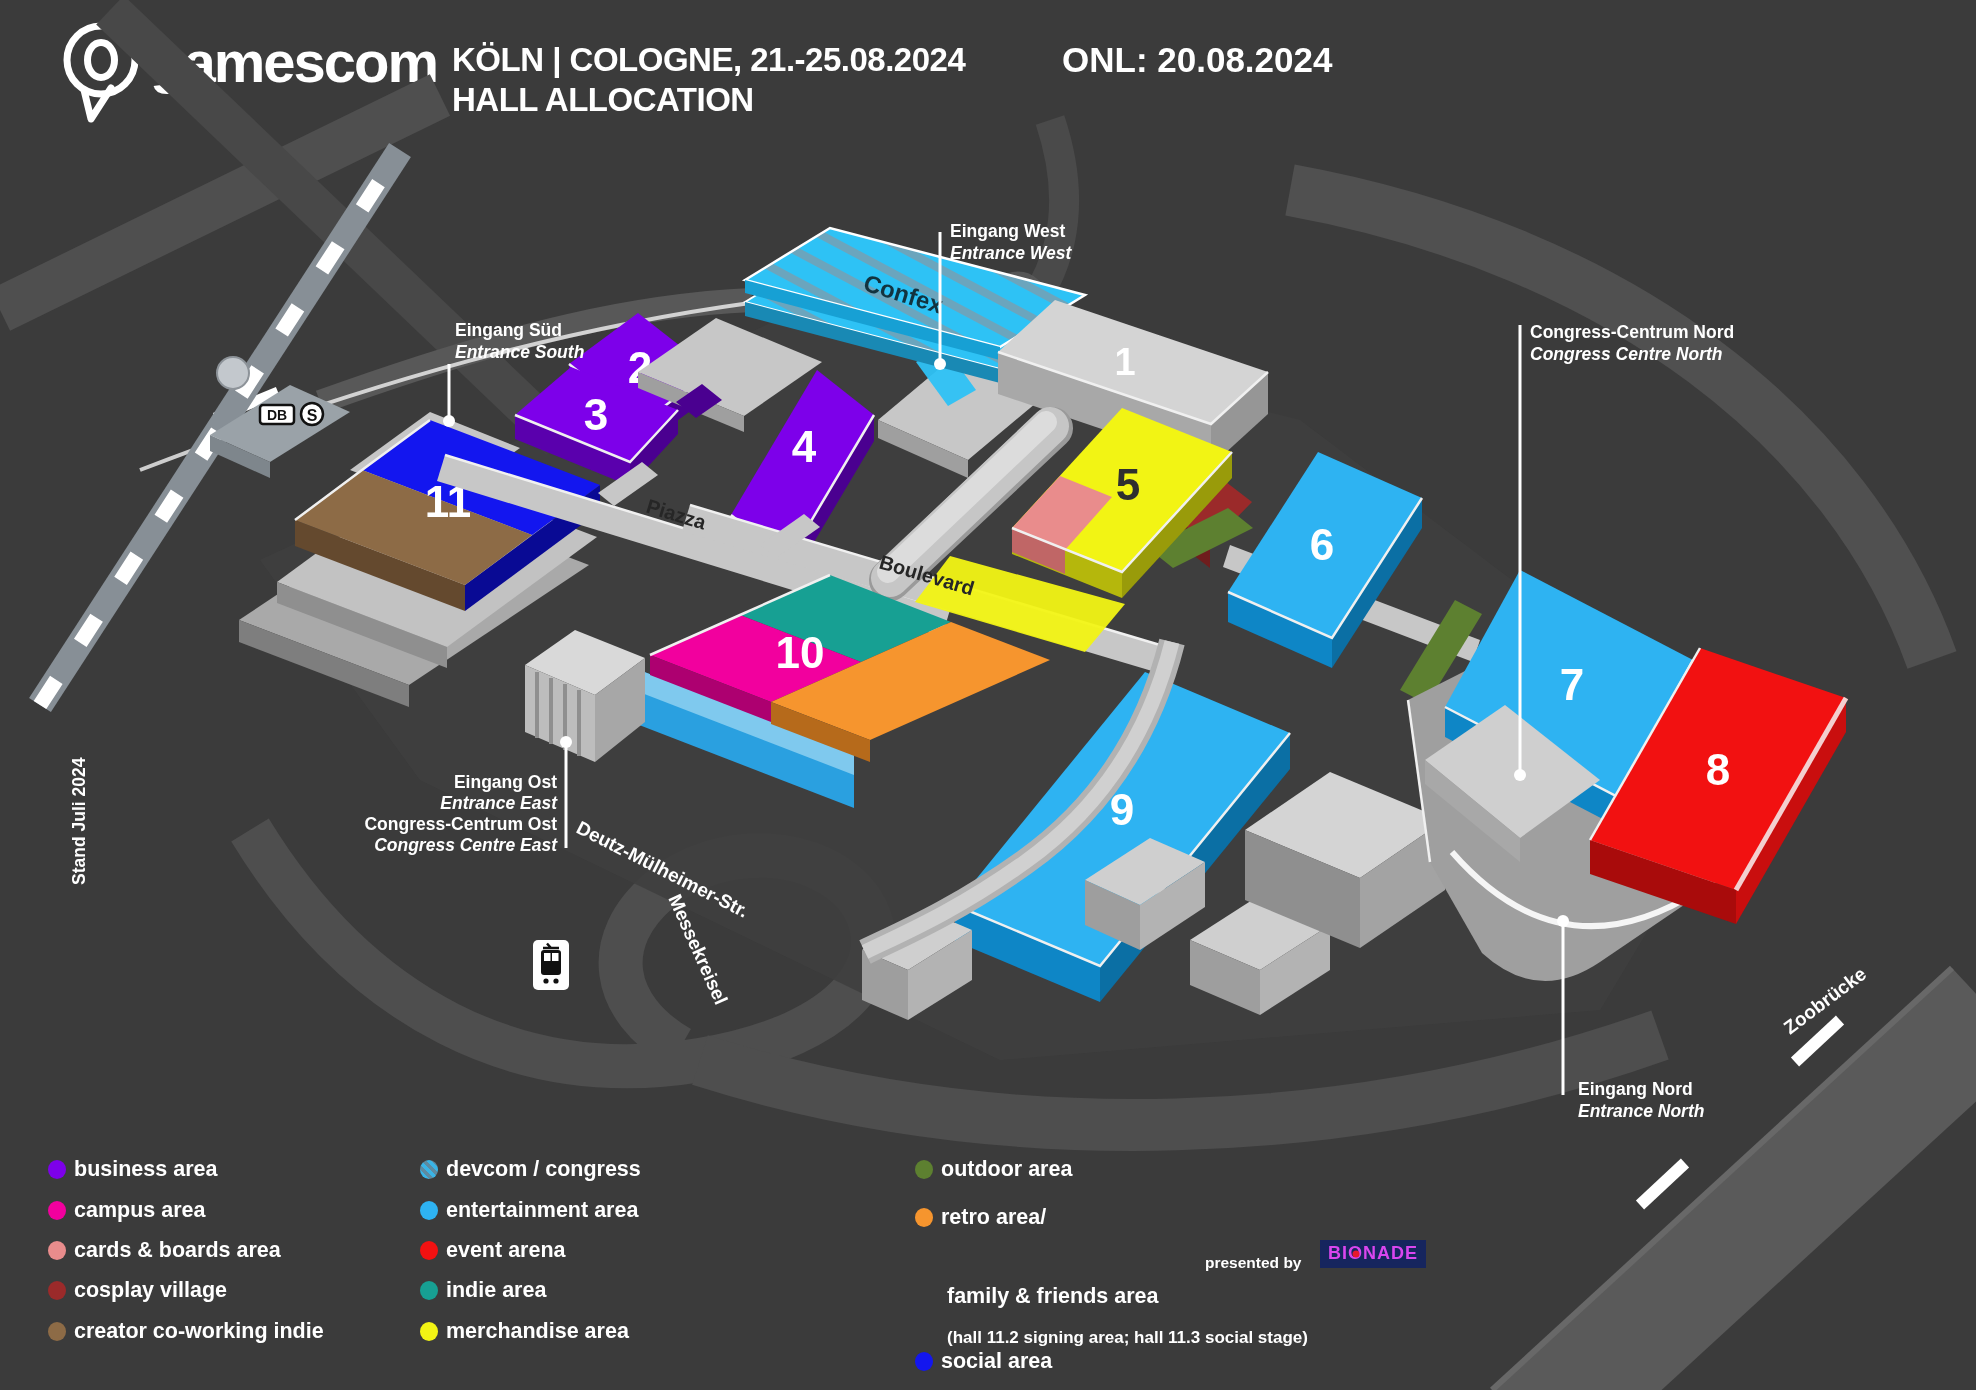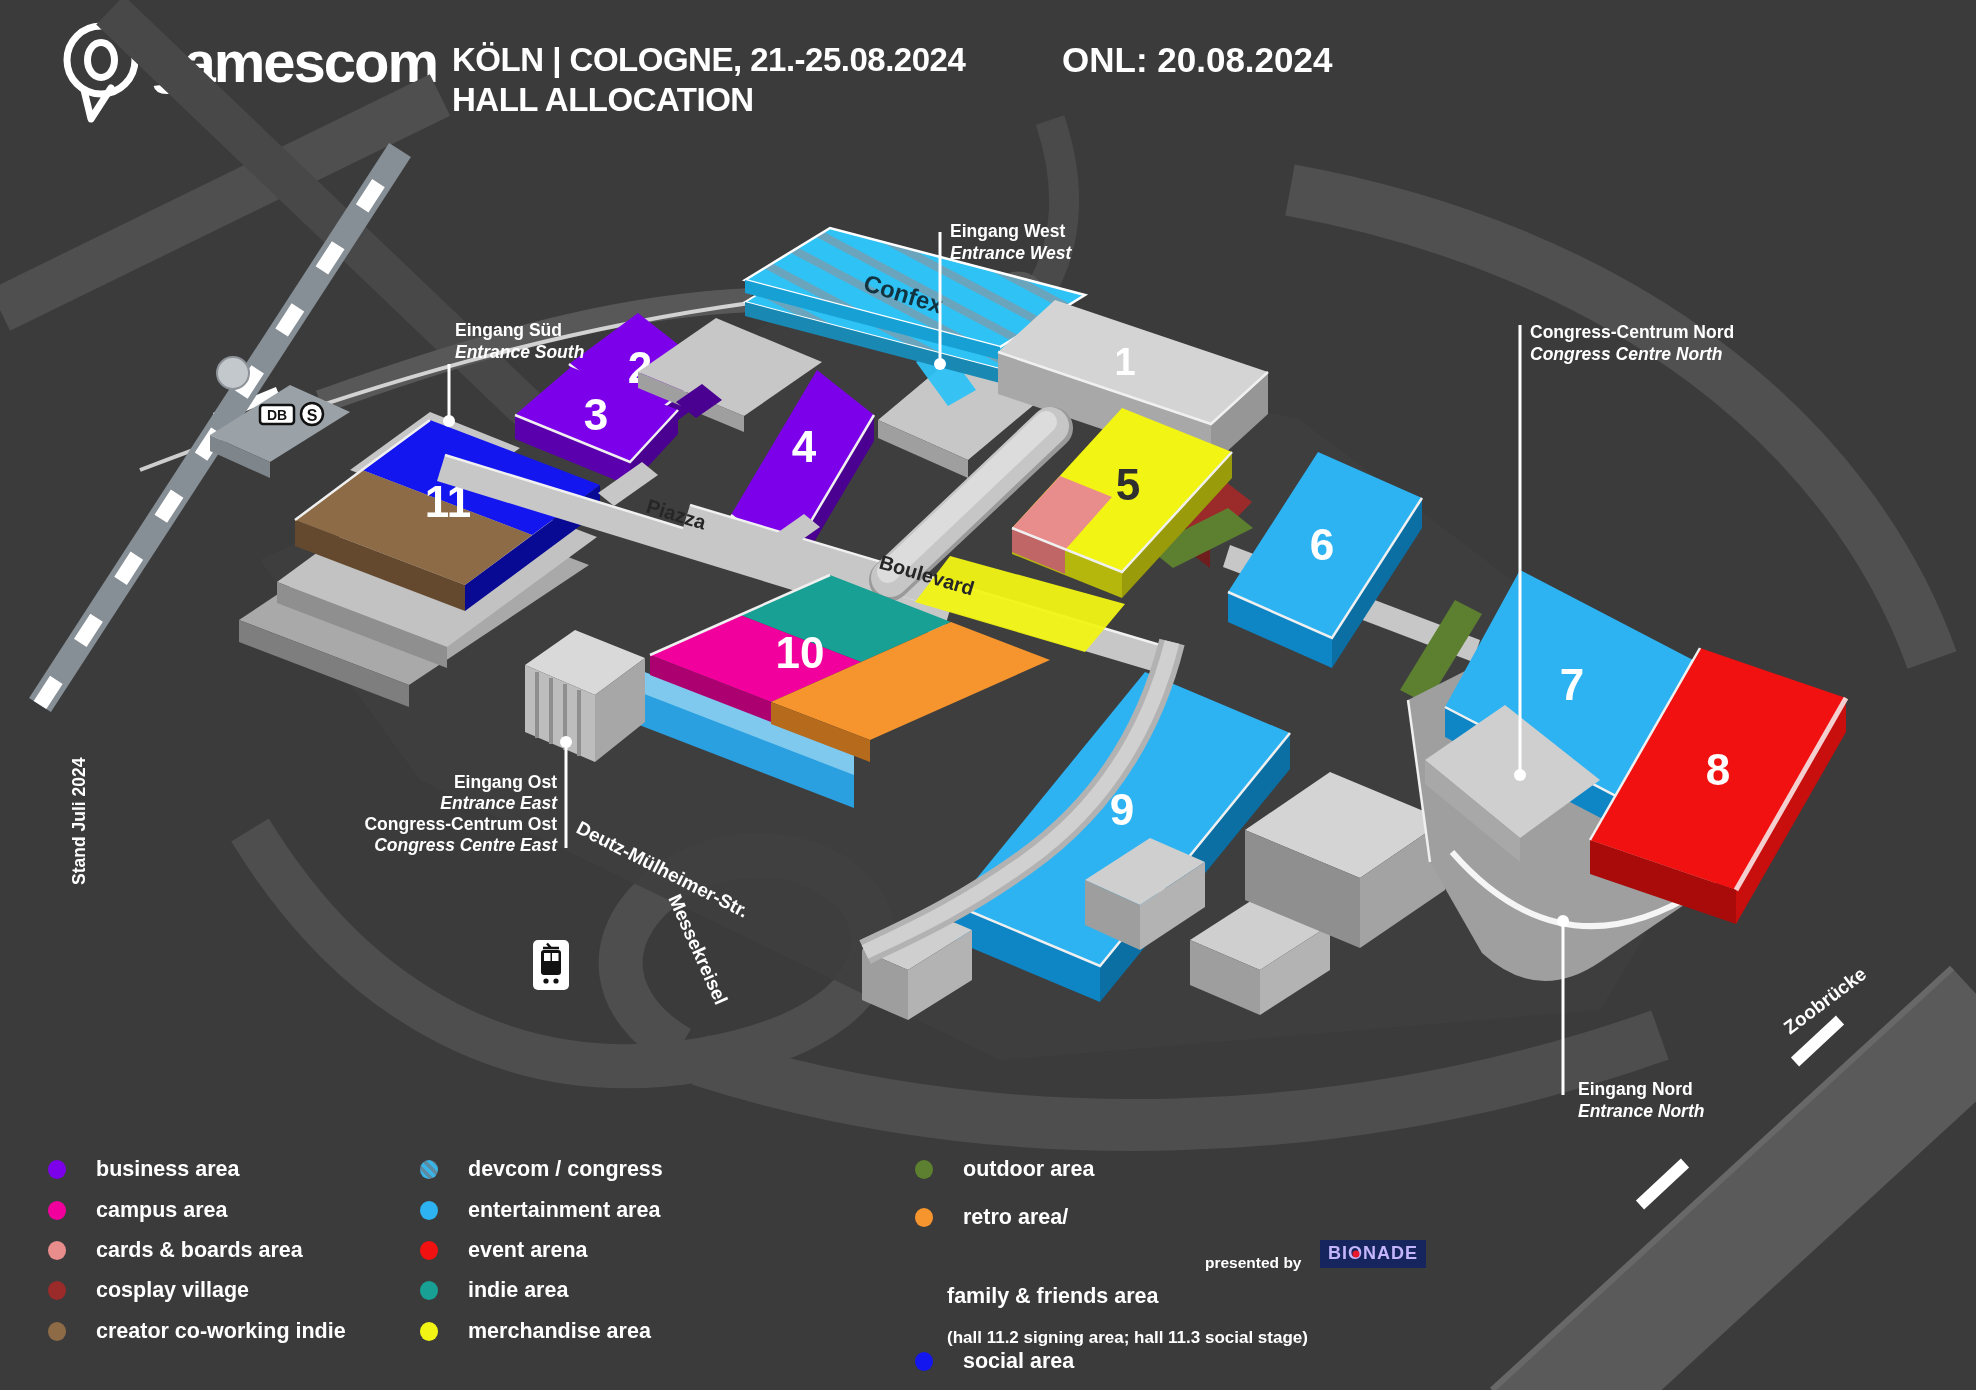--- a/index.html
+++ b/index.html
@@ -34,26 +34,26 @@
   .num-dark{fill:#2f2f2f}
   .lbl{fill:#fff;font-weight:bold;font-size:17.5px}
   .lbl-i{font-style:italic}
   .lbl-end{text-anchor:end}
   .street{fill:#fff;font-weight:bold;font-size:19px}
   .street-dark{fill:#262626;font-weight:bold;font-size:20px}
   .confex-t{fill:#12333f;font-weight:bold;font-size:24px}
   .annline{stroke:#fff;stroke-width:3;fill:none}
   .anndot{fill:#fff}
   
-  .lrow{position:absolute;display:flex;align-items:center;gap:30px;font-size:21.5px;font-weight:bold;white-space:nowrap;}
+  .lrow{position:absolute;display:flex;align-items:center;gap:8px;font-size:21.5px;font-weight:bold;white-space:nowrap;}
   .dot{width:18px;height:19px;border-radius:50%;flex:none;}
   .dot.striped{background-image:repeating-linear-gradient(45deg,rgba(105,125,138,.75) 0 3px,transparent 3px 7px);}
   .lnote{position:absolute;font-size:17px;font-weight:bold;white-space:nowrap;}
   #presented{position:absolute;left:1205px;top:1246px;font-size:15.5px;font-weight:bold;margin-top:8px;}
-  #brand{position:absolute;left:1320px;top:1240px;background:#16255e;color:#c4b5fd;font-weight:bold;
+  #brand{position:absolute;left:1320px;top:1240px;background:#16255e;color:#d946ef;font-weight:bold;
          font-size:18px;letter-spacing:1px;padding:3px 8px 4px 8px;}
   .bio-o{display:inline-block;position:relative;}
   .bio-o::after{content:'';position:absolute;width:7px;height:7px;background:#e8192c;border-radius:50%;
                 left:50%;top:53%;transform:translate(-50%,-50%);}
 </style>
 </head>
 <body>
 <div id="page">
 
 <div id="header">

